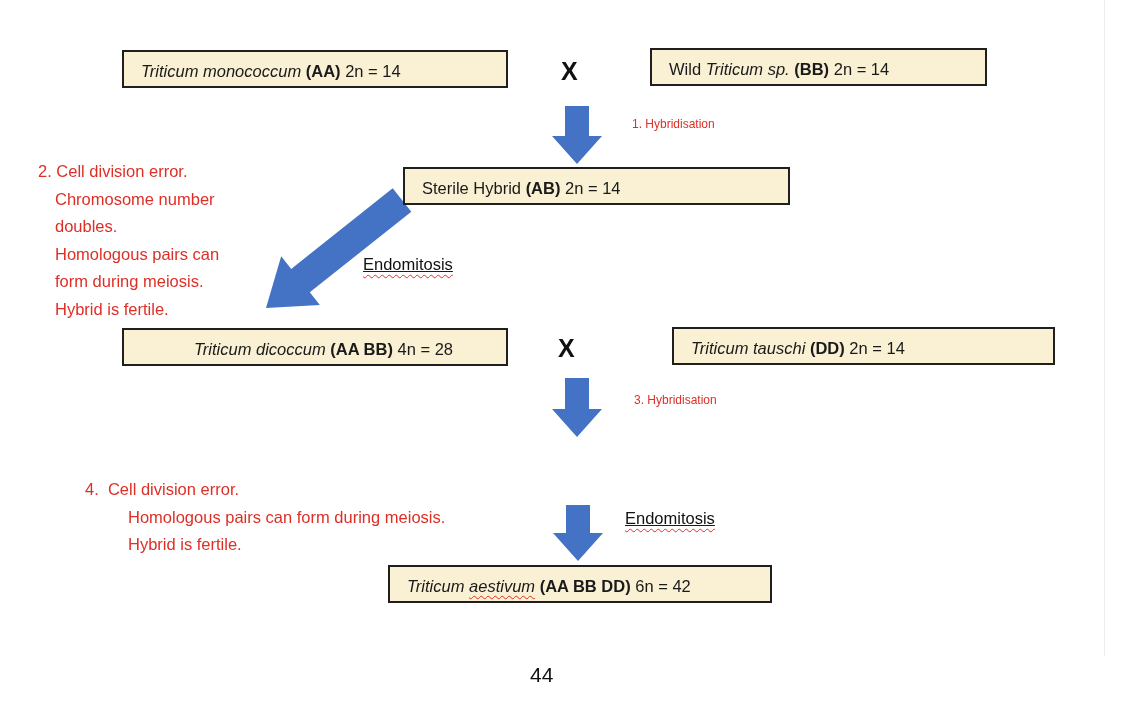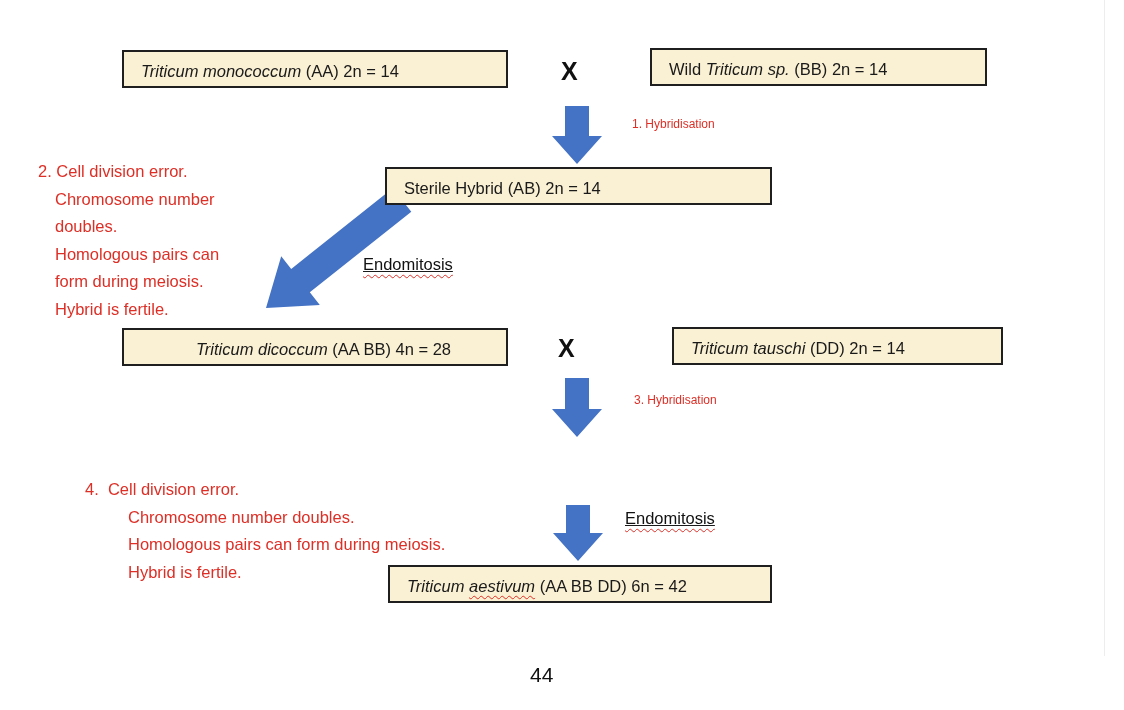--- a/index.html
+++ b/index.html
@@ -7,21 +7,21 @@
     position:relative;width:1124px;height:710px;background:#ffffff;overflow:hidden;
     font-family:"Liberation Sans","DejaVu Sans",sans-serif;color:#1a1a1a;
   }
   #arrow-layer{position:absolute;left:0;top:0;width:1124px;height:710px;z-index:1;}
   .box{
     position:absolute;z-index:2;height:38px;line-height:38px;
     background:#FAF0D3;border:2px solid #1f1f1f;box-sizing:border-box;
     padding-left:17px;font-size:16.5px;white-space:nowrap;
   }
   .it{font-style:italic;}
-  .bd{font-weight:normal;}
+  .bd{font-weight:bold;}
   .cross{
     position:absolute;z-index:2;font-weight:800;font-size:25px;color:#111;
   }
   .redlabel{
     position:absolute;z-index:2;color:#DE2F26;font-size:12px;white-space:nowrap;
   }
   .blklabel{
     position:absolute;z-index:2;color:#111;font-size:16.5px;white-space:nowrap;
   }
   .red-note{
@@ -68,21 +68,21 @@
   </div>
 
   <div class="cross" style="left:561px;top:57px;">X</div>
 
   <div class="box" style="left:650px;top:48px;width:337px;">
     <span>Wild </span><span class="it">Triticum sp. </span><span class="bd">(BB) </span><span>2n = 14</span>
   </div>
 
   <div class="redlabel" style="left:632px;top:117px;">1. Hybridisation</div>
 
-  <div class="box" style="left:385px;top:167px;width:387px;">
+  <div class="box" style="left:403px;top:167px;width:387px;">
     <span>Sterile Hybrid </span><span class="bd">(AB) </span><span>2n = 14</span>
   </div>
 
   <div class="red-note n2" style="left:38px;top:158px;width:310px;">
     <div>2. Cell division error.</div>
     <div>Chromosome number</div>
     <div>doubles.</div>
     <div>Homologous pairs can</div>
     <div>form during meiosis.</div>
     <div>Hybrid is fertile.</div>
@@ -91,30 +91,29 @@
   <div class="blklabel" style="left:363px;top:255px;">
     <span class="endo"><span class="wavy-red">Endomitosis</span></span>
   </div>
 
   <div class="box" style="left:122px;top:328px;width:386px;text-align:center;">
     <span class="it">Triticum dicoccum </span><span class="bd">(AA BB) </span><span>4n = 28</span>
   </div>
 
   <div class="cross" style="left:558px;top:334px;">X</div>
 
-  <div class="box" style="left:672px;top:327px;width:331px;">
+  <div class="box" style="left:672px;top:327px;width:383px;">
     <span class="it">Triticum tauschi </span><span class="bd">(DD) </span><span>2n = 14</span>
   </div>
 
   <div class="redlabel" style="left:634px;top:393px;">3. Hybridisation</div>
 
 
   <div class="red-note n4" style="left:85px;top:476px;width:460px;">
     <div>4.  Cell division error.</div>
-    <div>Chromosome number doubles.</div>
     <div>Homologous pairs can form during meiosis.</div>
     <div>Hybrid is fertile.</div>
   </div>
 
   <div class="blklabel" style="left:625px;top:509px;">
     <span class="endo"><span class="wavy-red">Endomitosis</span></span>
   </div>
 
   <div class="box" style="left:388px;top:565px;width:384px;">
     <span class="it">Triticum </span><span class="aest-wavy">aestivum</span><span class="bd"> (AA BB DD) </span><span>6n = 42</span>

